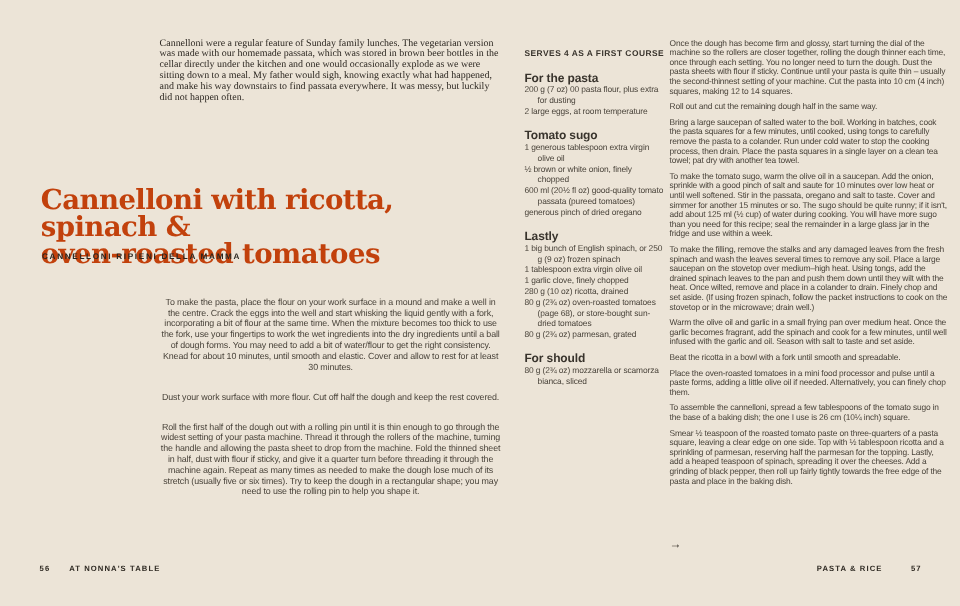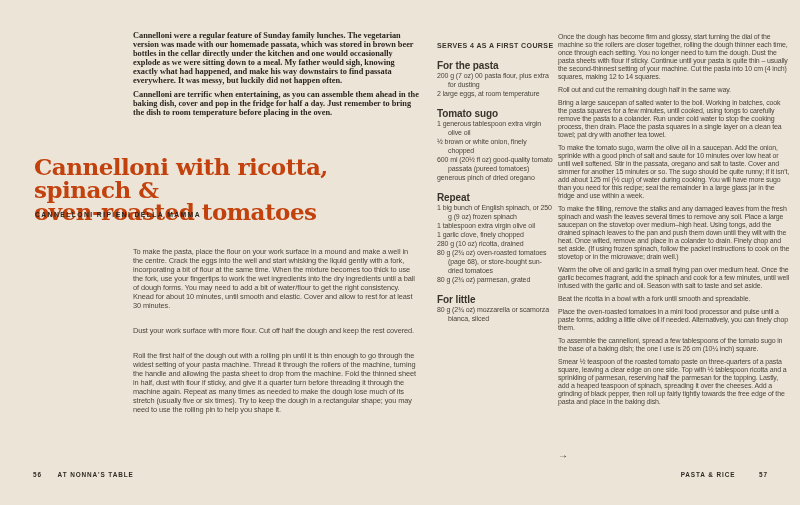--- a/index.html
+++ b/index.html
@@ -14,21 +14,21 @@
   }
 
   
   .intro {
     position: absolute;
     left: 133px; top: 31px; width: 287px;
     font-family: "Liberation Serif", serif;
     font-size: 8.3px; line-height: 9px;
     color: #2b2620;
   }
-  .intro p { margin: 0; font-weight: bold; }
+  .intro p { margin: 0; }
   .intro p + p { margin-top: 5px; }
 
   .title {
     position: absolute;
     left: 34px; top: 156px; width: 370px;
     margin: 0;
     font-family: "DejaVu Serif", serif;
     font-weight: 700;
     font-size: 23px; line-height: 22.5px;
     letter-spacing: -0.5px;
@@ -44,21 +44,21 @@
     letter-spacing: 1.4px;
     color: #2b2620;
   }
 
   .method { font-size: 7.4px; line-height: 9px; letter-spacing: -0.1px; }
   .method p { margin: 0; }
   .method p + p { margin-top: 16px; }
 
   .method-left {
     position: absolute;
-    left: 133px; top: 247px; width: 285px;
+    left: 133px; top: 247px; width: 285px; text-align: center;
   }
 
   
   .ing-col {
     position: absolute;
     left: 437px; top: 41px; width: 117px;
     font-size: 7px; line-height: 9px;
     letter-spacing: -0.1px;
   }
   .serves {
@@ -114,21 +114,20 @@
 </style>
 </head>
 <body>
 
 <div class="spread">
 
   <div class="intro">
 
       <p>Cannelloni were a regular feature of Sunday family lunches. The vegetarian version was made with our homemade passata, which was stored in brown beer bottles in the cellar directly under the kitchen and one would occasionally explode as we were sitting down to a meal. My father would sigh, knowing exactly what had happened, and make his way downstairs to find passata everywhere. It was messy, but luckily did not happen often.</p>
 
-      <p>Cannelloni are terrific when entertaining, as you can assemble them ahead in the baking dish, cover and pop in the fridge for half a day. Just remember to bring the dish to room temperature before placing in the oven.</p>
     </div>
 
   <h1 class="title"><span>Cannelloni with ricotta, spinach &amp;</span><br><span>oven-roasted tomatoes</span></h1>
 
   <h2 class="subtitle">CANNELLONI RIPIENI DELLA MAMMA</h2>
 
   <div class="method method-left">
 
       <p>To make the pasta, place the flour on your work surface in a mound and make a well in the centre. Crack the eggs into the well and start whisking the liquid gently with a fork, incorporating a bit of flour at the same time. When the mixture becomes too thick to use the fork, use your fingertips to work the wet ingredients into the dry ingredients until a ball of dough forms. You may need to add a bit of water/flour to get the right consistency. Knead for about 10 minutes, until smooth and elastic. Cover and allow to rest for at least 30 minutes.</p>
 
@@ -159,34 +158,34 @@
       <div>
 
       <p class="item">1 generous tablespoon extra virgin olive oil</p>
           <p class="item">½ brown or white onion, finely chopped</p>
           <p class="item">600 ml (20½ fl oz) good-quality tomato passata (pureed tomatoes)</p>
           <p class="item">generous pinch of dried oregano</p>
         </div>
     </div>
 
     <div class="ing-group">
-      <h3>Repeat</h3>
+      <h3>Lastly</h3>
       <div>
 
       <p class="item">1 big bunch of English spinach, or 250 g (9 oz) frozen spinach</p>
           <p class="item">1 tablespoon extra virgin olive oil</p>
           <p class="item">1 garlic clove, finely chopped</p>
           <p class="item">280 g (10 oz) ricotta, drained</p>
           <p class="item">80 g (2¾ oz) oven-roasted tomatoes (page 68), or store-bought sun-dried tomatoes</p>
           <p class="item">80 g (2¾ oz) parmesan, grated</p>
         </div>
     </div>
 
     <div class="ing-group">
-      <h3>For little</h3>
+      <h3>For should</h3>
       <div>
 
       <p class="item">80 g (2¾ oz) mozzarella or scamorza bianca, sliced</p>
         </div>
     </div>
   </div>
 
   <div class="method method-right">
 
       <p>Once the dough has become firm and glossy, start turning the dial of the machine so the rollers are closer together, rolling the dough thinner each time, once through each setting. You no longer need to turn the dough. Dust the pasta sheets with flour if sticky. Continue until your pasta is quite thin – usually the second-thinnest setting of your machine. Cut the pasta into 10 cm (4 inch) squares, making 12 to 14 squares.</p>

